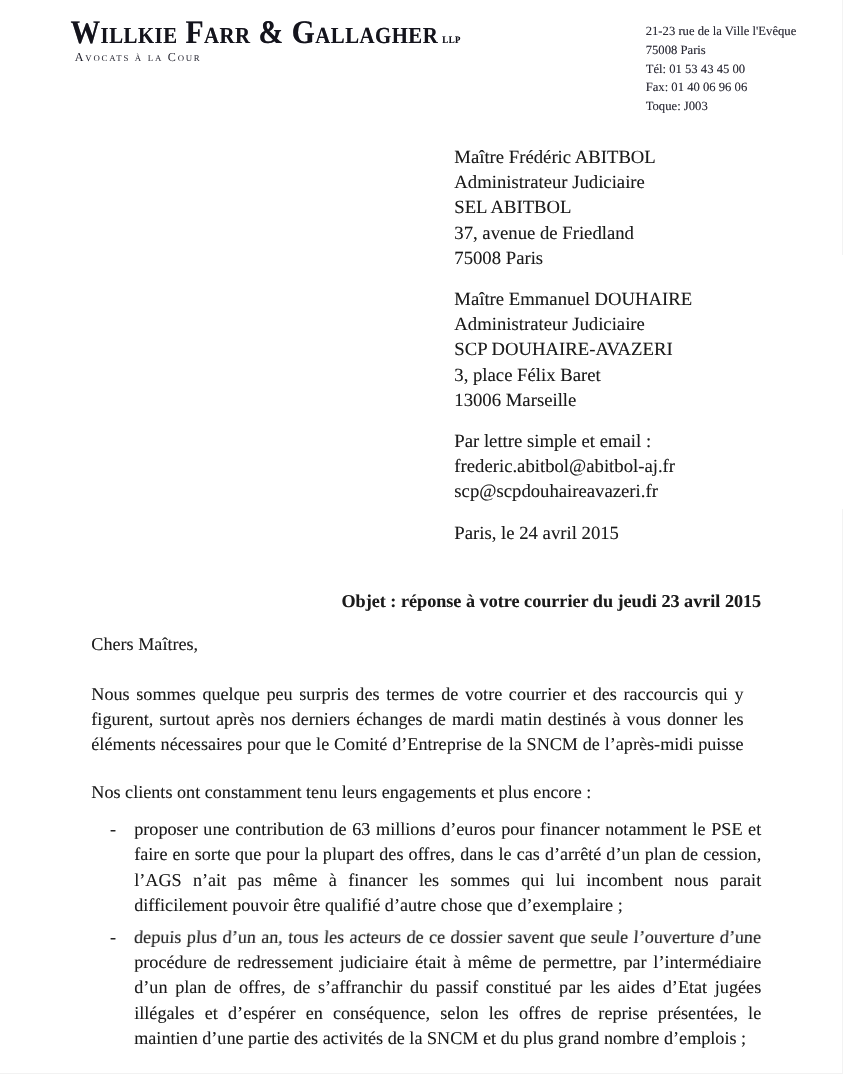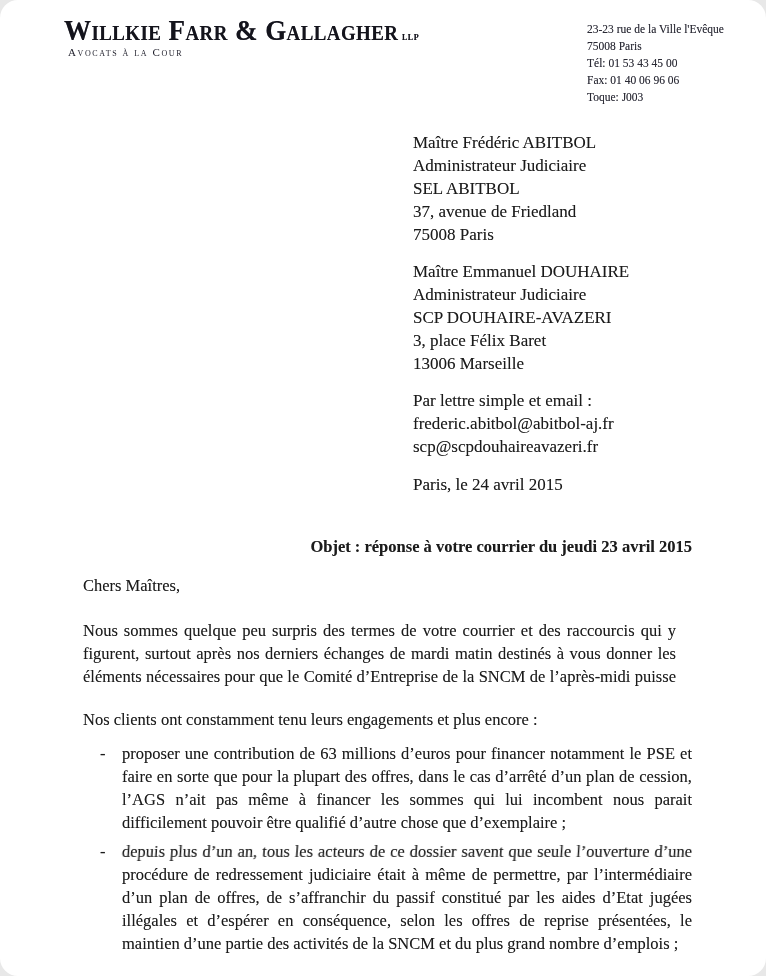--- a/index.html
+++ b/index.html
@@ -4,21 +4,20 @@
 <style>
   html,body { margin:0; padding:0; background:#e8e8e8; }
   .page {
     position: relative;
     width: 766px; height: 976px;
     margin: 0 auto;
     background: #ffffff;
     overflow: hidden;
     font-family: "Liberation Serif", "DejaVu Serif", serif;
     color: #1b1b1b;
-    border-radius: 18px;
   }
   
   .firm-name {
     position: absolute; left: 64px; top: 13px;
     font-variant: small-caps;
     font-weight: bold;
     font-size: 30px;
     letter-spacing: 0.5px;
     color: #14141c;
     white-space: nowrap;
@@ -90,21 +89,21 @@
 </style>
 </head>
 <body>
 
 <div class="page">
 
   <div class="firm-name"><span>Willkie Farr &amp; Gallagher</span><span class="firm-suffix">llp</span></div>
   <div class="tagline">Avocats à la Cour</div>
 
   <div class="office">
-    <div>23-23 rue de la Ville l'Evêque</div>
+    <div>21-23 rue de la Ville l'Evêque</div>
     <div>75008 Paris</div>
     <div>Tél:  01 53 43 45 00</div>
     <div>Fax: 01 40 06 96 06</div>
     <div>Toque: J003</div>
   </div>
 
   <div class="right-col">
 
     <div class="addr-block">
       <div>Maître Frédéric ABITBOL</div>

